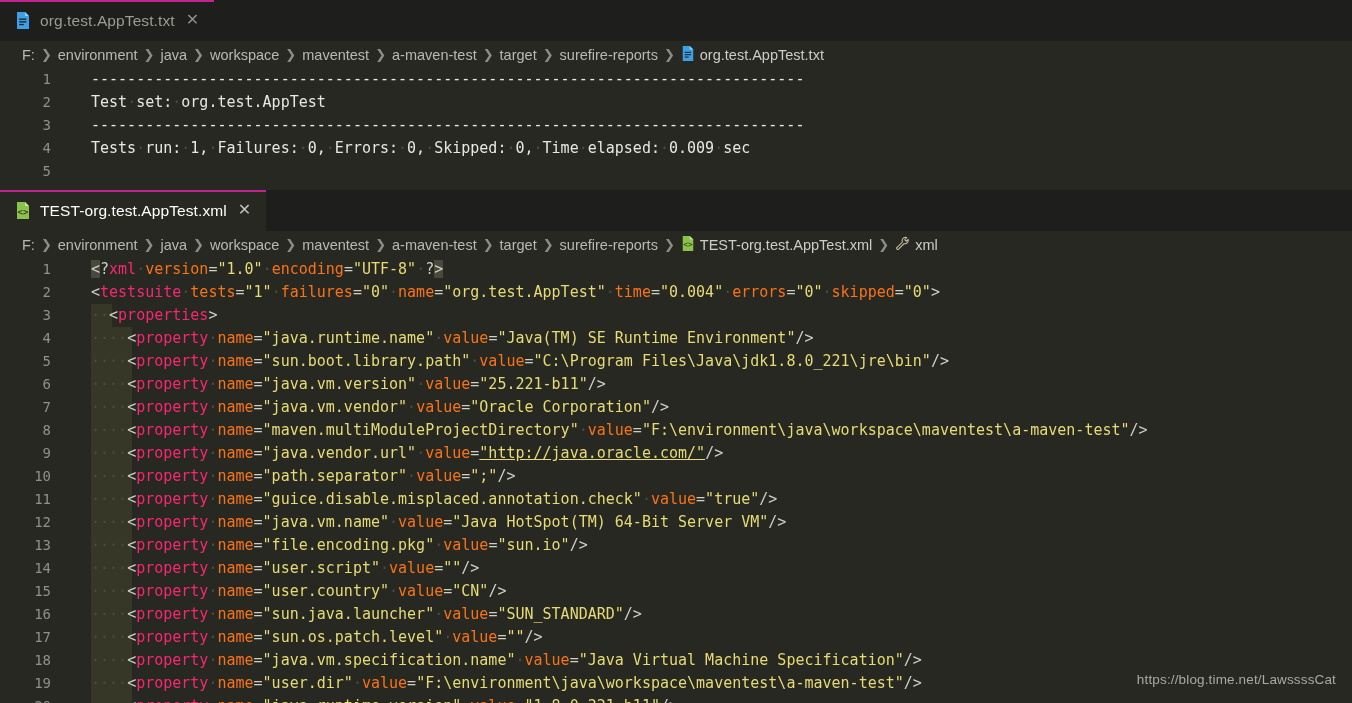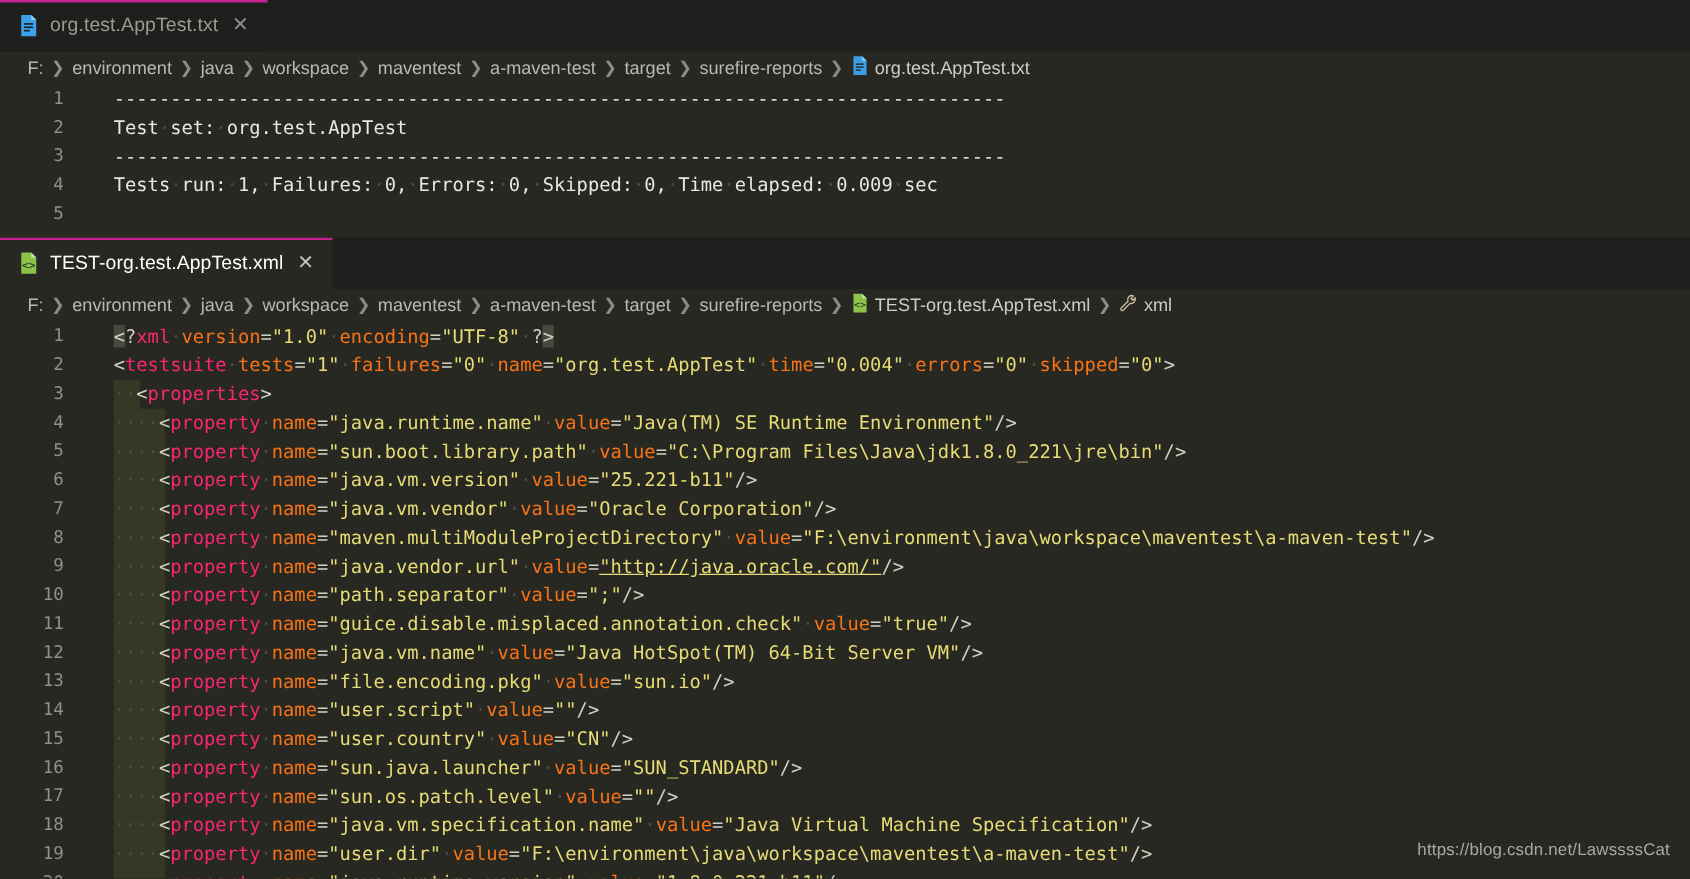--- a/index.html
+++ b/index.html
@@ -251,14 +251,14 @@
         <svg width="15" height="15" viewBox="0 0 16 16">
           <path d="M11.2 1.4a3.6 3.6 0 0 0-3.3 5l-5.6 5.6a1.3 1.3 0 1 0 1.8 1.8l5.6-5.6a3.6 3.6 0 0 0 4.3-4.6l-2 2-1.6-1.6 2-2a3.6 3.6 0 0 0-1.2-.6z" fill="none" stroke="#cfc3a2" stroke-width="1.1"></path>
         </svg>
       </span>
       <span class="crumb last">xml</span>
     </div>
 
     <div class="code" id="xml-code"><div class="blockband band-a" style="top: 46px;"></div><div class="blockband band-b" style="top: 69px;"></div><div class="row"><span class="lnum">1</span><span class="ltext"><span class="t-punct selblock">&lt;</span><span class="t-punct">?</span><span class="t-tag">xml</span><span class="sp">·</span><span class="t-attr">version</span><span class="t-eq">=</span><span class="t-val">"1.0"</span><span class="sp">·</span><span class="t-attr">encoding</span><span class="t-eq">=</span><span class="t-val">"UTF-8"</span><span class="sp">·</span><span class="t-punct">?</span><span class="t-punct selblock">&gt;</span></span></div><div class="row"><span class="lnum">2</span><span class="ltext"><span class="t-punct">&lt;</span><span class="t-tag">testsuite</span><span class="sp">·</span><span class="t-attr">tests</span><span class="t-eq">=</span><span class="t-val">"1"</span><span class="sp">·</span><span class="t-attr">failures</span><span class="t-eq">=</span><span class="t-val">"0"</span><span class="sp">·</span><span class="t-attr">name</span><span class="t-eq">=</span><span class="t-val">"org.test.AppTest"</span><span class="sp">·</span><span class="t-attr">time</span><span class="t-eq">=</span><span class="t-val">"0.004"</span><span class="sp">·</span><span class="t-attr">errors</span><span class="t-eq">=</span><span class="t-val">"0"</span><span class="sp">·</span><span class="t-attr">skipped</span><span class="t-eq">=</span><span class="t-val">"0"</span><span class="t-punct">&gt;</span></span></div><div class="row"><span class="lnum">3</span><span class="ltext"><span class="sp">··</span><span class="t-punct">&lt;</span><span class="t-tag">properties</span><span class="t-punct">&gt;</span></span></div><div class="row"><span class="lnum">4</span><span class="ltext"><span class="sp">····</span><span class="t-punct">&lt;</span><span class="t-tag">property</span><span class="sp">·</span><span class="t-attr">name</span><span class="t-eq">=</span><span class="t-val">"java.runtime.name"</span><span class="sp">·</span><span class="t-attr">value</span><span class="t-eq">=</span><span class="t-val">"Java(TM) SE Runtime Environment"</span><span class="t-punct">/&gt;</span></span></div><div class="row"><span class="lnum">5</span><span class="ltext"><span class="sp">····</span><span class="t-punct">&lt;</span><span class="t-tag">property</span><span class="sp">·</span><span class="t-attr">name</span><span class="t-eq">=</span><span class="t-val">"sun.boot.library.path"</span><span class="sp">·</span><span class="t-attr">value</span><span class="t-eq">=</span><span class="t-val">"C:\Program Files\Java\jdk1.8.0_221\jre\bin"</span><span class="t-punct">/&gt;</span></span></div><div class="row"><span class="lnum">6</span><span class="ltext"><span class="sp">····</span><span class="t-punct">&lt;</span><span class="t-tag">property</span><span class="sp">·</span><span class="t-attr">name</span><span class="t-eq">=</span><span class="t-val">"java.vm.version"</span><span class="sp">·</span><span class="t-attr">value</span><span class="t-eq">=</span><span class="t-val">"25.221-b11"</span><span class="t-punct">/&gt;</span></span></div><div class="row"><span class="lnum">7</span><span class="ltext"><span class="sp">····</span><span class="t-punct">&lt;</span><span class="t-tag">property</span><span class="sp">·</span><span class="t-attr">name</span><span class="t-eq">=</span><span class="t-val">"java.vm.vendor"</span><span class="sp">·</span><span class="t-attr">value</span><span class="t-eq">=</span><span class="t-val">"Oracle Corporation"</span><span class="t-punct">/&gt;</span></span></div><div class="row"><span class="lnum">8</span><span class="ltext"><span class="sp">····</span><span class="t-punct">&lt;</span><span class="t-tag">property</span><span class="sp">·</span><span class="t-attr">name</span><span class="t-eq">=</span><span class="t-val">"maven.multiModuleProjectDirectory"</span><span class="sp">·</span><span class="t-attr">value</span><span class="t-eq">=</span><span class="t-val">"F:\environment\java\workspace\maventest\a-maven-test"</span><span class="t-punct">/&gt;</span></span></div><div class="row"><span class="lnum">9</span><span class="ltext"><span class="sp">····</span><span class="t-punct">&lt;</span><span class="t-tag">property</span><span class="sp">·</span><span class="t-attr">name</span><span class="t-eq">=</span><span class="t-val">"java.vendor.url"</span><span class="sp">·</span><span class="t-attr">value</span><span class="t-eq">=</span><span class="t-link">"http://java.oracle.com/"</span><span class="t-punct">/&gt;</span></span></div><div class="row"><span class="lnum">10</span><span class="ltext"><span class="sp">····</span><span class="t-punct">&lt;</span><span class="t-tag">property</span><span class="sp">·</span><span class="t-attr">name</span><span class="t-eq">=</span><span class="t-val">"path.separator"</span><span class="sp">·</span><span class="t-attr">value</span><span class="t-eq">=</span><span class="t-val">";"</span><span class="t-punct">/&gt;</span></span></div><div class="row"><span class="lnum">11</span><span class="ltext"><span class="sp">····</span><span class="t-punct">&lt;</span><span class="t-tag">property</span><span class="sp">·</span><span class="t-attr">name</span><span class="t-eq">=</span><span class="t-val">"guice.disable.misplaced.annotation.check"</span><span class="sp">·</span><span class="t-attr">value</span><span class="t-eq">=</span><span class="t-val">"true"</span><span class="t-punct">/&gt;</span></span></div><div class="row"><span class="lnum">12</span><span class="ltext"><span class="sp">····</span><span class="t-punct">&lt;</span><span class="t-tag">property</span><span class="sp">·</span><span class="t-attr">name</span><span class="t-eq">=</span><span class="t-val">"java.vm.name"</span><span class="sp">·</span><span class="t-attr">value</span><span class="t-eq">=</span><span class="t-val">"Java HotSpot(TM) 64-Bit Server VM"</span><span class="t-punct">/&gt;</span></span></div><div class="row"><span class="lnum">13</span><span class="ltext"><span class="sp">····</span><span class="t-punct">&lt;</span><span class="t-tag">property</span><span class="sp">·</span><span class="t-attr">name</span><span class="t-eq">=</span><span class="t-val">"file.encoding.pkg"</span><span class="sp">·</span><span class="t-attr">value</span><span class="t-eq">=</span><span class="t-val">"sun.io"</span><span class="t-punct">/&gt;</span></span></div><div class="row"><span class="lnum">14</span><span class="ltext"><span class="sp">····</span><span class="t-punct">&lt;</span><span class="t-tag">property</span><span class="sp">·</span><span class="t-attr">name</span><span class="t-eq">=</span><span class="t-val">"user.script"</span><span class="sp">·</span><span class="t-attr">value</span><span class="t-eq">=</span><span class="t-val">""</span><span class="t-punct">/&gt;</span></span></div><div class="row"><span class="lnum">15</span><span class="ltext"><span class="sp">····</span><span class="t-punct">&lt;</span><span class="t-tag">property</span><span class="sp">·</span><span class="t-attr">name</span><span class="t-eq">=</span><span class="t-val">"user.country"</span><span class="sp">·</span><span class="t-attr">value</span><span class="t-eq">=</span><span class="t-val">"CN"</span><span class="t-punct">/&gt;</span></span></div><div class="row"><span class="lnum">16</span><span class="ltext"><span class="sp">····</span><span class="t-punct">&lt;</span><span class="t-tag">property</span><span class="sp">·</span><span class="t-attr">name</span><span class="t-eq">=</span><span class="t-val">"sun.java.launcher"</span><span class="sp">·</span><span class="t-attr">value</span><span class="t-eq">=</span><span class="t-val">"SUN_STANDARD"</span><span class="t-punct">/&gt;</span></span></div><div class="row"><span class="lnum">17</span><span class="ltext"><span class="sp">····</span><span class="t-punct">&lt;</span><span class="t-tag">property</span><span class="sp">·</span><span class="t-attr">name</span><span class="t-eq">=</span><span class="t-val">"sun.os.patch.level"</span><span class="sp">·</span><span class="t-attr">value</span><span class="t-eq">=</span><span class="t-val">""</span><span class="t-punct">/&gt;</span></span></div><div class="row"><span class="lnum">18</span><span class="ltext"><span class="sp">····</span><span class="t-punct">&lt;</span><span class="t-tag">property</span><span class="sp">·</span><span class="t-attr">name</span><span class="t-eq">=</span><span class="t-val">"java.vm.specification.name"</span><span class="sp">·</span><span class="t-attr">value</span><span class="t-eq">=</span><span class="t-val">"Java Virtual Machine Specification"</span><span class="t-punct">/&gt;</span></span></div><div class="row"><span class="lnum">19</span><span class="ltext"><span class="sp">····</span><span class="t-punct">&lt;</span><span class="t-tag">property</span><span class="sp">·</span><span class="t-attr">name</span><span class="t-eq">=</span><span class="t-val">"user.dir"</span><span class="sp">·</span><span class="t-attr">value</span><span class="t-eq">=</span><span class="t-val">"F:\environment\java\workspace\maventest\a-maven-test"</span><span class="t-punct">/&gt;</span></span></div><div class="row"><span class="lnum">20</span><span class="ltext"><span class="sp">····</span><span class="t-punct">&lt;</span><span class="t-tag">property</span><span class="sp">·</span><span class="t-attr">name</span><span class="t-eq">=</span><span class="t-val">"java.runtime.version"</span><span class="sp">·</span><span class="t-attr">value</span><span class="t-eq">=</span><span class="t-val">"1.8.0_221-b11"</span><span class="t-punct">/&gt;</span></span></div></div>
   </div>
 
-  <div class="watermark">https://blog.csdn.net/LawssssCat</div>
+  <div class="watermark">https://blog.time.net/LawssssCat</div>
 </div>
 
 </body></html>

